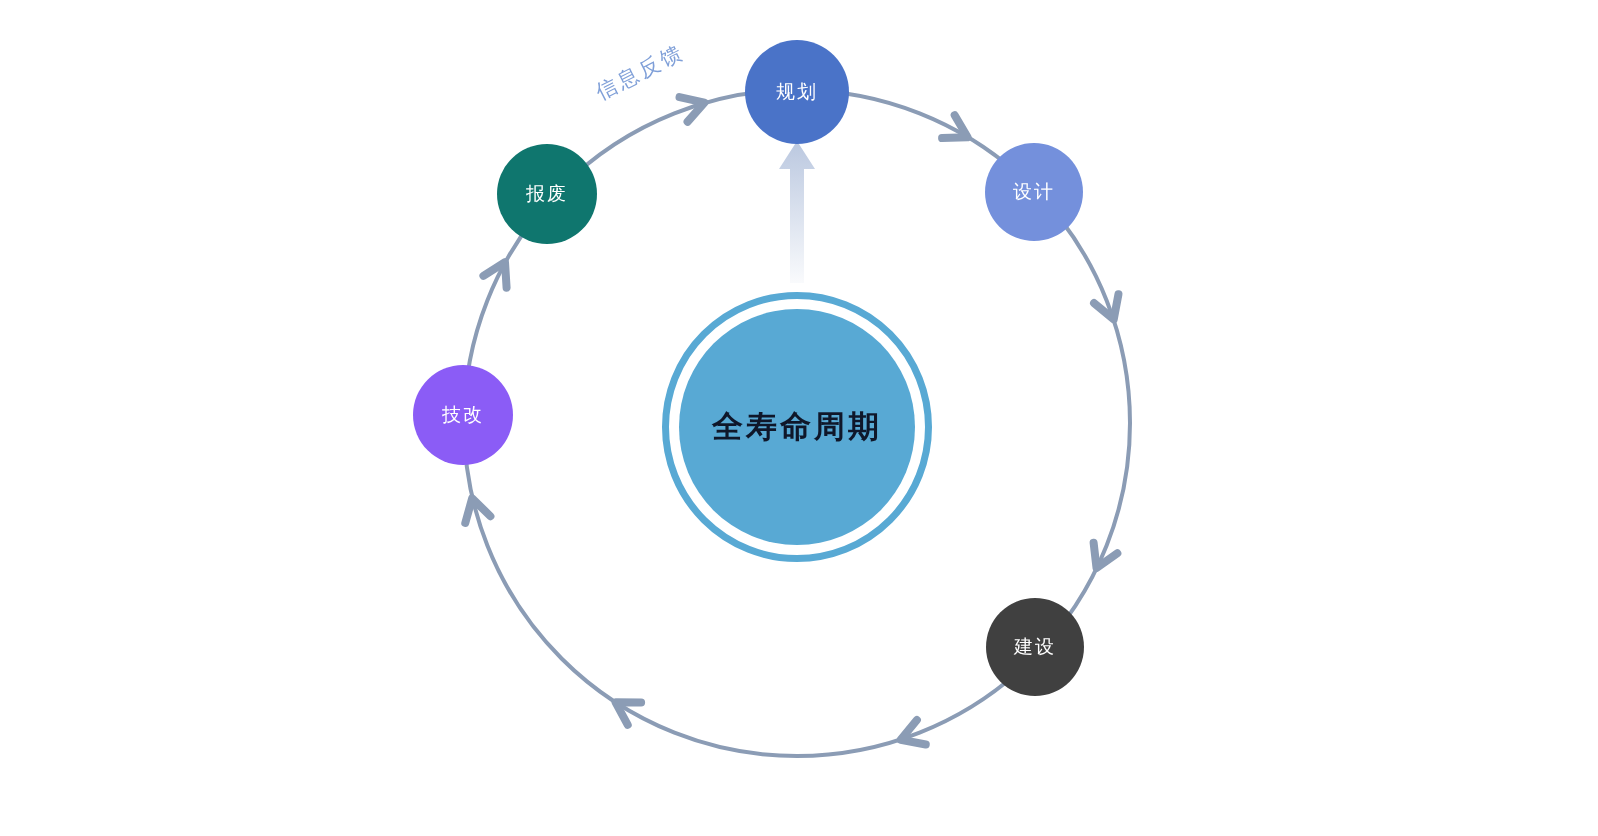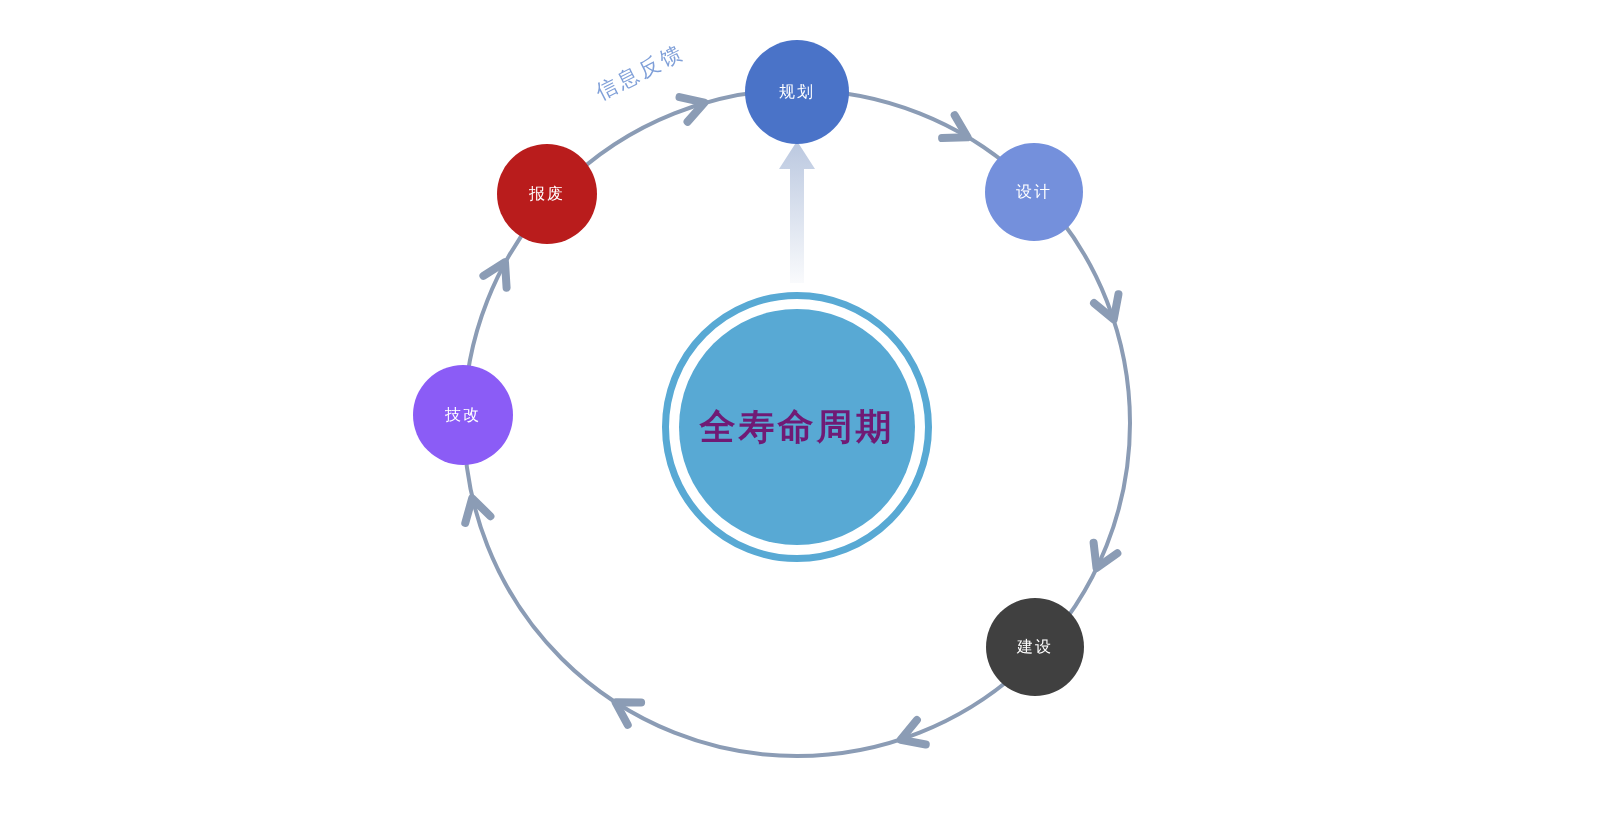--- a/index.html
+++ b/index.html
@@ -6,33 +6,33 @@
   .canvas{
     position:relative;width:1598px;height:836px;background:#ffffff;
     font-family:"Liberation Sans", sans-serif;overflow:hidden;
   }
   .layer{position:absolute;left:0;top:0;width:1598px;height:836px;}
   .ring-line{fill:none;stroke:var(--ring,#8b9cb5);stroke-width:4;}
   .chev{fill:none;stroke:var(--ring,#8b9cb5);stroke-width:8;stroke-linecap:round;stroke-linejoin:round;}
   .node{
     position:absolute;border-radius:50%;
     display:flex;align-items:center;justify-content:center;
-    color:#ffffff;font-size:16px;letter-spacing:2px;white-space:nowrap;
+    color:#ffffff;font-size:19px;letter-spacing:2px;white-space:nowrap;
   }
   .center-circle{
     position:absolute;left:662px;top:292px;width:270px;height:270px;
     border-radius:50%;background:#ffffff;
     border:7px solid var(--center,#58a9d4);box-sizing:border-box;
     display:flex;align-items:center;justify-content:center;
   }
   .center-inner{
     width:236px;height:236px;border-radius:50%;
     background:var(--center,#58a9d4);
     display:flex;align-items:center;justify-content:center;
-    color:#701a75;font-size:36px;font-weight:bold;letter-spacing:3px;white-space:nowrap;
+    color:#0f172a;font-size:31px;font-weight:bold;letter-spacing:3px;white-space:nowrap;
   }
   .feedback{
     position:absolute;left:592px;top:58px;
     transform:rotate(-27deg);transform-origin:center;
     color:var(--feedback,#7f9fd8);font-size:21px;letter-spacing:3px;white-space:nowrap;
   }
 </style>
 </head>
 <body>
 
@@ -84,17 +84,17 @@
 
   <div class="node" style="left: 985px; top: 143px; width: 98px; height: 98px; background: rgb(116, 144, 220);">设计</div>
 
 
   <div class="node" style="left: 986px; top: 598px; width: 98px; height: 98px; background: #404040;">建设</div>
 
 
 
   <div class="node" style="left: 413px; top: 365px; width: 100px; height: 100px; background: #8b5cf6;">技改</div>
 
-  <div class="node" style="left: 497px; top: 144px; width: 100px; height: 100px; background: #b91c1c; font-family: Liberation Serif, serif;">报废</div>
+  <div class="node" style="left: 497px; top: 144px; width: 100px; height: 100px; background: #0f766e; font-family: Liberation Serif, serif;">报废</div>
 
   <div class="feedback">信息反馈</div>
 
 </div>
 
 </body></html>

